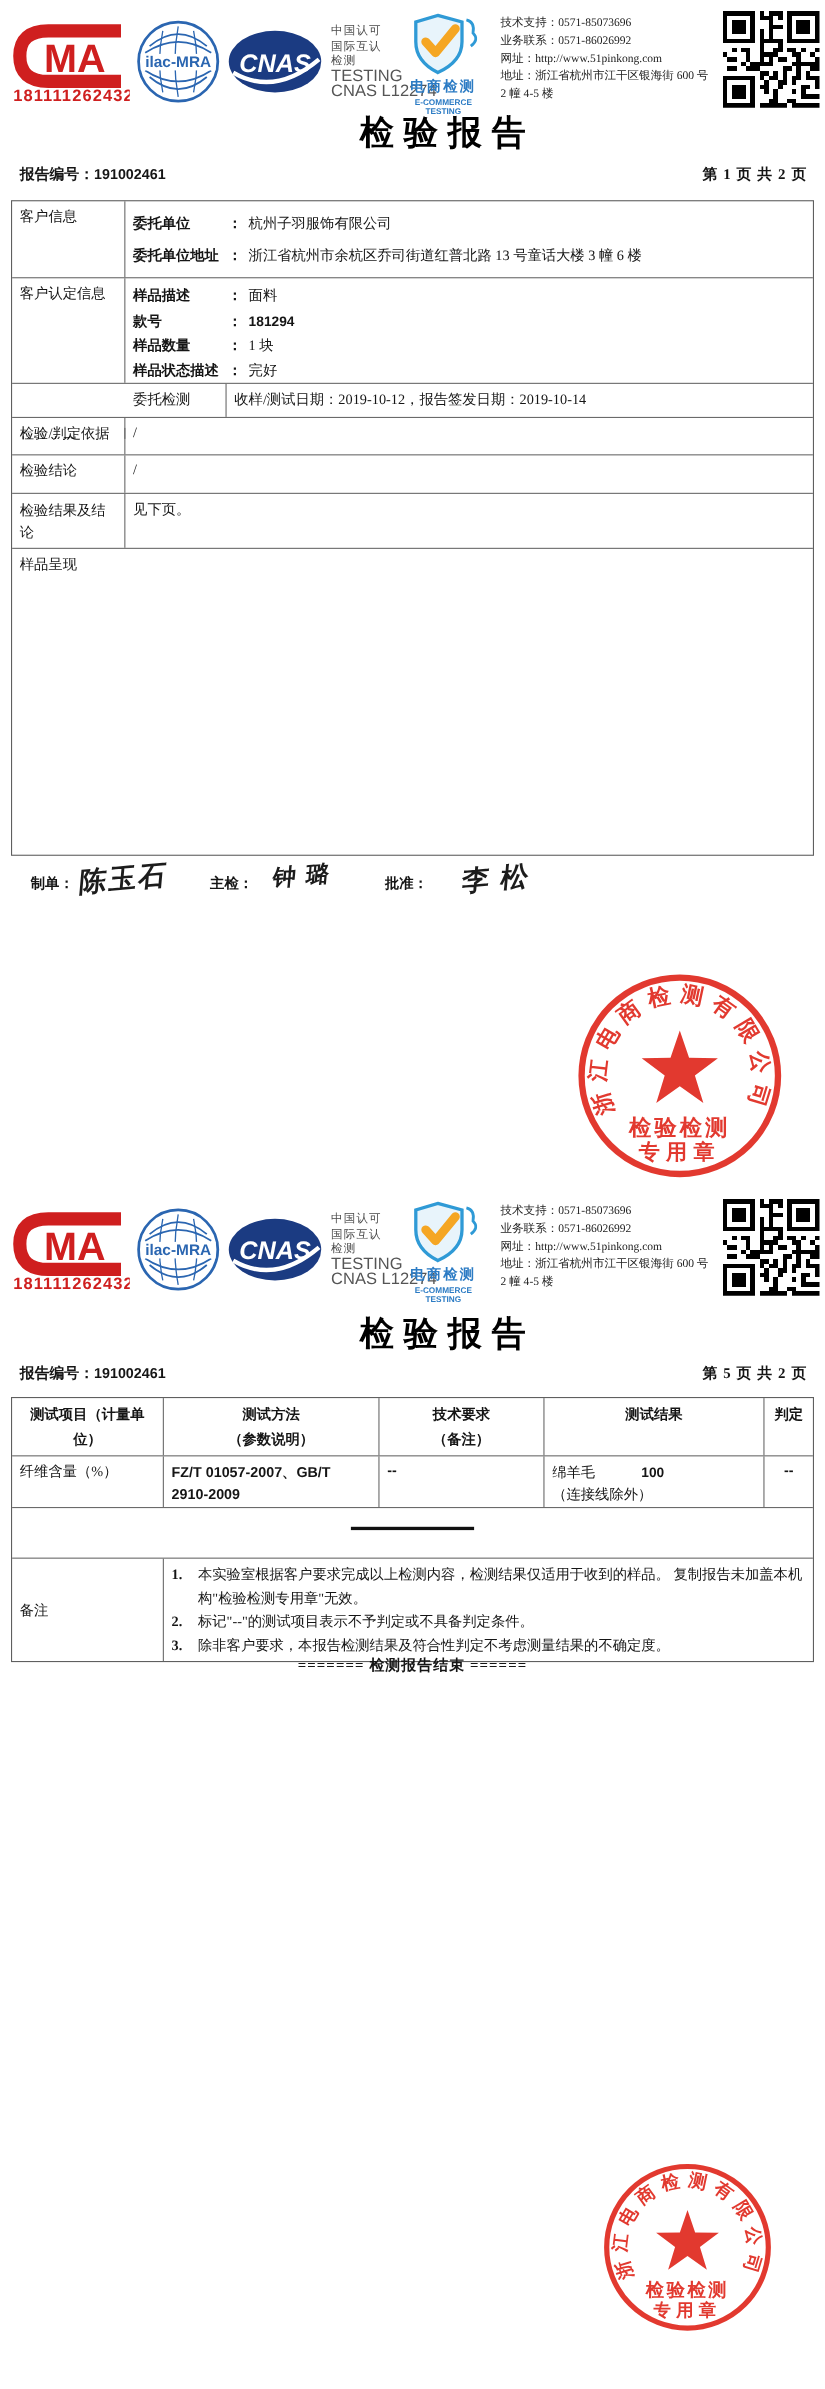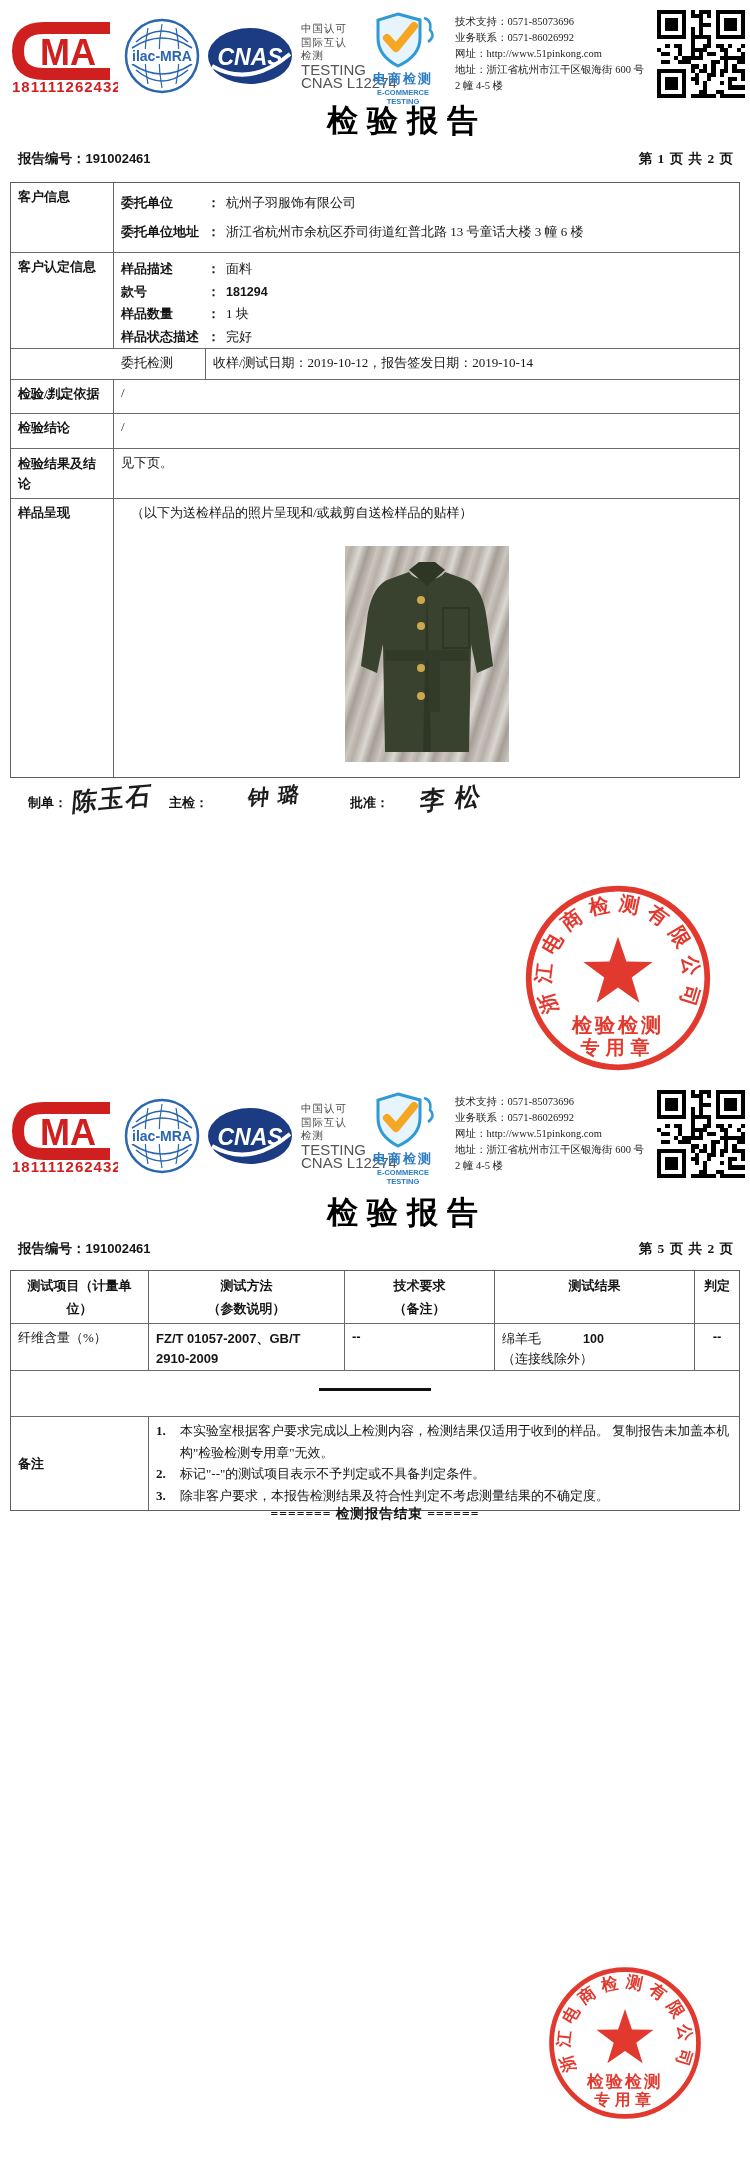--- a/index.html
+++ b/index.html
@@ -15,21 +15,21 @@
          letter-spacing:9px;color:#000;padding-left:32px;}
   .meta{position:absolute;left:0;width:750px;height:22px;font-size:13.5px;font-weight:bold;}
   .meta .no{position:absolute;left:18px;top:0;}
   .meta .pg{position:absolute;right:16px;top:0;letter-spacing:1px;}
   .alnum{font-family:"Liberation Sans","DejaVu Sans",sans-serif;font-weight:bold;font-size:12.5px;}
   .tbl{position:absolute;border:1.2px solid #5f5f5f;box-sizing:border-box;background:#fff;}
   .tr{display:flex;box-sizing:border-box;border-bottom:1px solid #6a6a6a;}
   .tr:last-child{border-bottom:none;}
   .td{box-sizing:border-box;border-right:1px solid #6a6a6a;padding:5px 7px;font-size:13px;overflow:hidden;}
   .td:last-child{border-right:none;}
-  .lblc{font-weight:bold;}
+  .lblc{font-weight:normal;}
   .fline{display:flex;line-height:29px;}
   .fline.tight{line-height:22.5px;}
   .fl{display:inline-block;width:86px;font-weight:bold;}
   .hcell{display:flex;flex-direction:column;align-items:center;justify-content:flex-start;
          text-align:center;font-weight:bold;line-height:23px;padding-top:3px;}
   .remline{display:flex;line-height:21.5px;}
   .remnum{width:24px;flex:none;font-weight:bold;}
   .photo{width:164px;height:216px;margin:24px auto 0 auto;position:relative;
          background:repeating-linear-gradient(107deg,#cdc7c1 0px,#b6afa8 7px,#dbd7d2 15px,#a59e97 23px,#c6c0ba 31px);}
   .sigrow{position:absolute;left:0;width:750px;height:50px;}
@@ -397,46 +397,27 @@
       <div class="td" style="flex:1;">/</div>
     </div>
 
     <div class="tr" style="height:50px;">
       <div class="td lblc" style="width:103px;line-height:20px;">检验结果及结论</div>
       <div class="td" style="flex:1;">见下页。</div>
     </div>
 
     <div class="tr" style="height:278px;">
       <div class="td lblc" style="width:103px;">样品呈现</div>
-      <div class="td" style="flex:1;">
-        <div style="padding-left:10px;">（以下为送检样品的照片呈现和/或裁剪自送检样品的贴样）</div>
-        <div class="photo">
-          <svg width="164" height="216" viewBox="0 0 164 216" style="position:absolute;left:0;top:0;">
-            <g>
-              <path d="M64,26 L42,34 C30,40 24,56 22,74 L16,120 L32,127 L38,98 L40,206 L124,206 L126,98 L132,127 L148,120 L142,74 C140,56 134,40 122,34 L100,26 C94,36 70,36 64,26 Z" fill="#39422f"></path>
-              <path d="M64,24 L82,40 L100,24 L90,16 L74,16 Z" fill="#2e3726"></path>
-              <path d="M82,40 L78,206 L86,206 Z" fill="#2e3726"></path>
-              <rect x="40" y="104" width="84" height="11" fill="#323b2a"></rect>
-              <rect x="84" y="104" width="11" height="62" fill="#323b2a"></rect>
-              <circle cx="76" cy="54" r="4" fill="#c9a84e"></circle>
-              <circle cx="76" cy="80" r="4" fill="#c9a84e"></circle>
-              <circle cx="76" cy="122" r="4" fill="#c9a84e"></circle>
-              <circle cx="76" cy="150" r="4" fill="#c9a84e"></circle>
-              <rect x="98" y="62" width="26" height="40" fill="none" stroke="#2e3726" stroke-width="2"></rect>
-            </g>
-          </svg>
-        </div>
-      </div>
     </div>
   </div>
 
   <div class="sigrow" style="top:780px;">
     <span class="siglbl" style="left:28px;">制单：</span>
     <span class="sig" style="left:72px;">陈玉石</span>
-    <span class="siglbl" style="left:169px;">主检：</span>
+    <span class="siglbl" style="left:191px;">主检：</span>
     <span class="sig" style="left:248px;font-size:21px;">钟 璐</span>
     <span class="siglbl" style="left:350px;">批准：</span>
     <span class="sig" style="left:420px;">李 松</span>
   </div>
 
   <div class="stamp" style="left:522px;top:882px;">
     <svg width="192" height="192" viewBox="0 0 200 200">
       <defs>
           <path id="arc1" d="M 44,142 A 70,70 0 1 1 156,142"></path>
         </defs>

